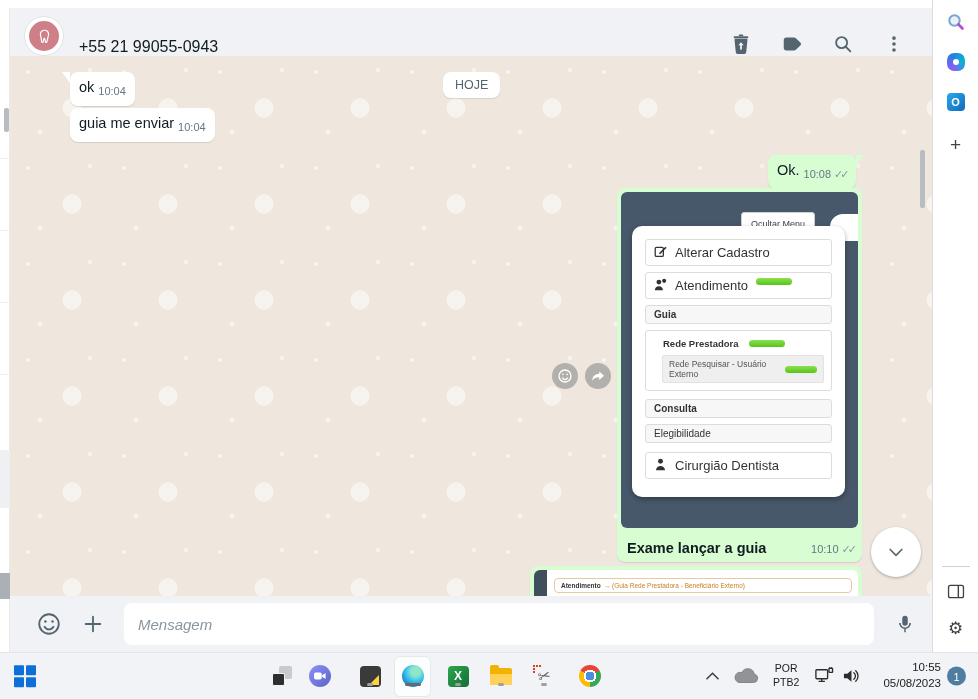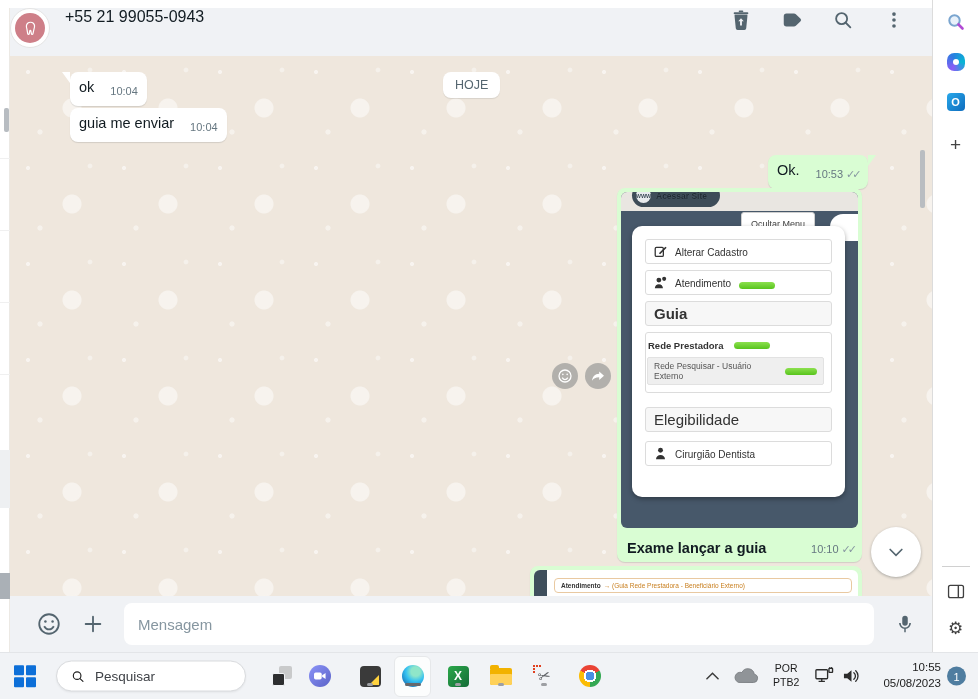--- a/index.html
+++ b/index.html
@@ -10,21 +10,21 @@
   
   #left-sliver { position:absolute; left:0; top:8px; width:10px; height:644px; background:#fff; border-right:1px solid #ece9e4; }
   .sliver-line { position:absolute; left:0; width:10px; height:1px; background:#f0f0f0; }
   .sliver-thumb { position:absolute; left:4px; top:100px; width:5px; height:24px; background:#b7bcc1; border-radius:2px; }
   .sliver-block { position:absolute; left:0; top:442px; width:10px; height:58px; background:#eef0f2; }
   .sliver-bottom { position:absolute; left:0; top:565px; width:10px; height:26px; background:#aab0b6; }
 
   
   #wa { position:absolute; left:10px; top:8px; width:922px; height:644px; display:flex; flex-direction:column; }
 
-  .wa-header { height:48px; background:#f0f2f5; display:flex; align-items:flex-start; padding:0 26px 0 0; flex:none; }
+  .wa-header { height:48px; background:#f0f2f5; display:flex; align-items:flex-end; padding:0 26px 0 14px; flex:none; }
   .avatar { width:40px; height:40px; border-radius:50%; background:#fff; border:1px solid #e4e4e4; display:flex; align-items:center; justify-content:center; flex:none; }
   .avatar-inner { width:30px; height:30px; border-radius:50%; background:#ce7f88; display:flex; align-items:center; justify-content:center; }
   .wa-title { font-size:16px; color:#111b21; margin-left:15px; flex:1; }
   .wa-actions { display:flex; align-items:center; gap:27px; }
   .hicon { width:24px; height:24px; display:flex; align-items:center; justify-content:center; cursor:pointer; }
 
   .chat { flex:1; position:relative; overflow:hidden;
     background-color:#efe7dd;
     background-image:
       radial-gradient(circle at 18px 16px, rgba(255,255,255,.55) 1.6px, rgba(255,255,255,0) 2.4px),
@@ -35,37 +35,37 @@
     background-size:96px 96px;
   }
 
   .date-chip { position:absolute; left:433px; top:16px; background:#fff; border-radius:8px; padding:6px 12px; font-size:12.5px; color:#54656f; box-shadow:0 1px 1px rgba(11,20,26,.1); }
 
   .bubble { position:absolute; border-radius:8px; box-shadow:0 1px 1px rgba(11,20,26,.12); font-size:14.5px; line-height:19px; }
   .bubble-in { background:#fff; padding:6px 9px 8px 9px; }
   .bubble-out { background:#d9fdd3; padding:6px 9px 8px 9px; }
   .tail-in::before { content:""; position:absolute; top:0; left:-8px; width:0; height:0; border-right:8px solid #fff; border-bottom:11px solid transparent; }
   .tail-out::after { content:""; position:absolute; top:0; right:-8px; width:0; height:0; border-left:8px solid #d9fdd3; border-bottom:11px solid transparent; }
-  .msg-meta { display:inline-block; font-size:11px; color:#667781; margin-left:16px; position:relative; top:3px; white-space:nowrap; }
+  .msg-meta { display:inline-block; font-size:11px; color:#667781; margin-left:4px; position:relative; top:3px; white-space:nowrap; }
   .ticks { color:#8696a0; font-size:11px; letter-spacing:-3px; margin-left:3px; }
 
   
   .img-bubble { position:absolute; left:607px; top:132px; width:245px; height:374px; background:#d9fdd3; border-radius:8px; box-shadow:0 1px 1px rgba(11,20,26,.12); }
   .img-shot { position:absolute; left:4px; top:4px; width:237px; height:336px; border-radius:6px; overflow:hidden; background:#47586a; }
   .shot-topstrip { position:absolute; left:0; top:0; width:237px; height:19px; background:#e9e6e1; }
   .access-pill { position:absolute; left:11px; top:-8px; width:88px; height:23px; background:#3d4c58; border-radius:12px; display:flex; align-items:center; gap:5px; padding-left:4px; }
   .access-globe { width:15px; height:15px; border-radius:50%; background:#e8ebee; color:#3d4c58; font-size:5.5px; font-weight:bold; display:flex; align-items:center; justify-content:center; }
   .access-label { color:#222b31; font-size:8.5px; font-weight:bold; text-shadow:0 0 1px #5a6a76; color:#1f2a32; }
   .hide-tab { position:absolute; left:120px; top:20px; width:74px; height:23px; background:#fff; border:1px solid #cfcfcf; border-radius:3px; font-size:9px; color:#444; display:flex; align-items:center; justify-content:center; }
   .white-partial { position:absolute; right:-12px; top:22px; width:40px; height:27px; background:#fff; border-radius:13px; }
   .menu-panel { position:absolute; left:11px; top:34px; width:213px; height:271px; background:#fff; border-radius:10px; box-shadow:0 2px 5px rgba(0,0,0,.35); padding:13px 13px 10px 13px; overflow:hidden; }
-  .mi-card { border:1px solid #dcdcdc; border-radius:3px; background:#fff; padding:5px 8px; display:flex; align-items:flex-end; gap:8px; margin-bottom:6px; font-size:10px; color:#333; }
-  .mi-bar { border:1px solid #dcdcdc; border-radius:3px; background:#f7f7f7; padding:3px 8px; font-size:15px; color:#333; margin-bottom:6px; }
+  .mi-card { border:1px solid #dcdcdc; border-radius:3px; background:#fff; padding:5px 8px; display:flex; align-items:flex-start; gap:8px; margin-bottom:6px; font-size:13px; color:#333; }
+  .mi-bar { border:1px solid #dcdcdc; border-radius:3px; background:#f7f7f7; padding:3px 8px; font-size:10px; color:#333; margin-bottom:6px; }
   .mi-bold { font-weight:bold; }
-  .mi-group { border:1px solid #dcdcdc; border-radius:3px; background:#fff; padding:5px 7px 2px 1px; margin-bottom:14px; }
+  .mi-group { border:1px solid #dcdcdc; border-radius:3px; background:#fff; padding:5px 7px 2px 16px; margin-bottom:8px; }
   .g-head { display:flex; align-items:center; gap:10px; font-size:9.5px; font-weight:bold; color:#333; margin:2px 0 6px 1px; }
   .g-sub { background:#efefef; border:1px solid #e2e2e2; border-radius:2px; padding:3px 6px; font-size:8.5px; color:#555; margin-bottom:5px; display:flex; align-items:center; gap:6px; }
   .pill { width:36px; height:7px; border-radius:4px; background:linear-gradient(#8ce04f,#58c41c); flex:none; }
   .pill-sm { width:32px; height:7px; }
   .gap-top { margin-top:9px; }
   .caption-row { position:absolute; left:10px; right:8px; bottom:6px; display:flex; justify-content:space-between; align-items:flex-end; }
   .caption-text { font-size:14.5px; font-weight:bold; color:#111b21; }
 
   
   .img-bubble2 { position:absolute; left:520px; top:510px; width:332px; height:60px; background:#d9fdd3; border-radius:8px 8px 0 0; box-shadow:0 1px 1px rgba(11,20,26,.12); }
@@ -76,21 +76,21 @@
   .shot2-orange { font-size:6.5px; color:#c87f1f; margin-left:3px; }
 
   
   .hover-circle { position:absolute; width:26px; height:26px; border-radius:50%; background:rgba(92,100,104,.42); display:flex; align-items:center; justify-content:center; cursor:pointer; }
 
   .scroll-btn { position:absolute; left:861px; top:471px; width:50px; height:50px; border-radius:50%; background:#fff; box-shadow:0 1px 3px rgba(11,20,26,.3); display:flex; align-items:center; justify-content:center; cursor:pointer; }
   .chat-thumb { position:absolute; left:910px; top:94px; width:5px; height:58px; background:#b9bdc1; border-radius:2px; }
 
   .composer { height:56px; background:#f0f2f5; display:flex; align-items:center; padding:0 16px 0 26px; gap:20px; flex:none; }
   .cicon { display:flex; align-items:center; justify-content:center; cursor:pointer; flex:none; }
-  .msg-input { flex:1; height:42px; border:none; border-radius:8px; background:#fff; padding:0 14px; font-size:15px; color:#8b5cf6; outline:none; font-family:inherit; }
+  .msg-input { flex:1; height:42px; border:none; border-radius:8px; background:#fff; padding:0 14px; font-size:15px; color:#8b5cf6; outline:none; font-family:inherit;font-style:italic; }
   .msg-input::placeholder { color:#8696a0; }
 
   
   #edge-sidebar { position:absolute; right:0; top:0; width:46px; height:652px; background:#fff; border-left:1px solid #dcdcdc; }
   .sb-icon { position:absolute; left:50%; transform:translateX(-50%); cursor:pointer; }
   .m365 { width:18px; height:18px; border-radius:40%; background:conic-gradient(from 210deg,#8b5cf6,#2a7de1,#06b6d4,#8b5cf6); position:relative; }
   .m365::after { content:""; position:absolute; left:6px; top:6px; width:6px; height:6px; border-radius:50%; background:#fff; }
   .outlook { width:18px; height:18px; border-radius:4px; background:linear-gradient(135deg,#28a8ea,#0f6cbd); color:#fff; font-size:11px; font-weight:bold; display:flex; align-items:center; justify-content:center; }
   .sb-plus { font-size:19px; color:#444; font-weight:300; }
   .sb-divider { position:absolute; left:9px; top:566px; width:28px; height:1px; background:#d0d0d0; }
@@ -193,31 +193,25 @@
 
     <div class="bubble bubble-in tail-in" style="left:60px; top:16px;">
       <span>ok</span><span class="msg-meta">10:04</span>
     </div>
 
     <div class="bubble bubble-in" style="left:60px; top:52px;">
       <span>guia me enviar</span><span class="msg-meta">10:04</span>
     </div>
 
     <div class="bubble bubble-out tail-out" style="left:758px; top:99px;">
-      <span>Ok.</span><span class="msg-meta"><span>10:53</span><span class="ticks">✓✓</span></span>
+      <span>Ok.</span><span class="msg-meta"><span>10:08</span><span class="ticks">✓✓</span></span>
     </div>
 
     <div class="img-bubble">
       <div class="img-shot">
-        <div class="shot-topstrip">
-          <div class="access-pill">
-            <div class="access-globe">WWW</div>
-            <div class="access-label">Acessar Site</div>
-          </div>
-        </div>
         <div class="hide-tab">Ocultar Menu</div>
         <div class="white-partial"></div>
         <div class="menu-panel">
           <div class="mi-card">
             <svg width="13" height="13" viewBox="0 0 16 16">
                 <rect x="1.5" y="3" width="10" height="11" rx="1.5" fill="none" stroke="#333" stroke-width="1.6"></rect>
                 <path d="M6 10l8-8 1.5 1.5-8 8z" fill="#333"></path>
               </svg>
             <span>Alterar Cadastro</span>
           </div>
@@ -234,20 +228,21 @@
           <div class="mi-group">
             <div class="g-head">
                 <span>Rede Prestadora</span>
                 <span class="pill"></span>
               </div>
             <div class="g-sub">
                 <span>Rede Pesquisar - Usuário Externo</span>
                 <span class="pill pill-sm"></span>
               </div>
           </div>
+          <div class="mi-bar mi-bold">Consulta</div>
           <div class="mi-bar">Elegibilidade</div>
           <div class="mi-card gap-top">
             <svg width="13" height="13" viewBox="0 0 16 16">
                 <circle cx="8" cy="4" r="3" fill="#333"></circle>
                 <path d="M2.5 15c0-3.2 2.4-5.2 5.5-5.2s5.5 2 5.5 5.2z" fill="#333"></path>
               </svg>
             <span>Cirurgião Dentista</span>
           </div>
         </div>
       </div>
@@ -336,27 +331,20 @@
 </div>
 
 <div id="taskbar">
   <div class="tb win-logo" style="left:14px">
       <div></div>
       <div></div>
       <div></div>
       <div></div>
     </div>
 
-  <div class="tb tb-search">
-    <svg width="14" height="14" viewBox="0 0 24 24" fill="none" stroke="#222" stroke-width="2">
-        <circle cx="10.5" cy="10.5" r="6.5"></circle>
-        <path d="M15.5 15.5l5 5" stroke-linecap="round"></path>
-      </svg>
-    <span class="tb-search-label">Pesquisar</span>
-  </div>
 
   <div class="tb tb-ico" style="left:270px">
     <div style="position:relative;width:20px;height:20px">
         <div class="taskview-back"></div>
         <div class="taskview-front"></div>
       </div>
   </div>
   <div class="tb tb-ico" style="left:308px">
     <div class="teams-ico">
         <svg width="12" height="10" viewBox="0 0 14 10" fill="#fff">

